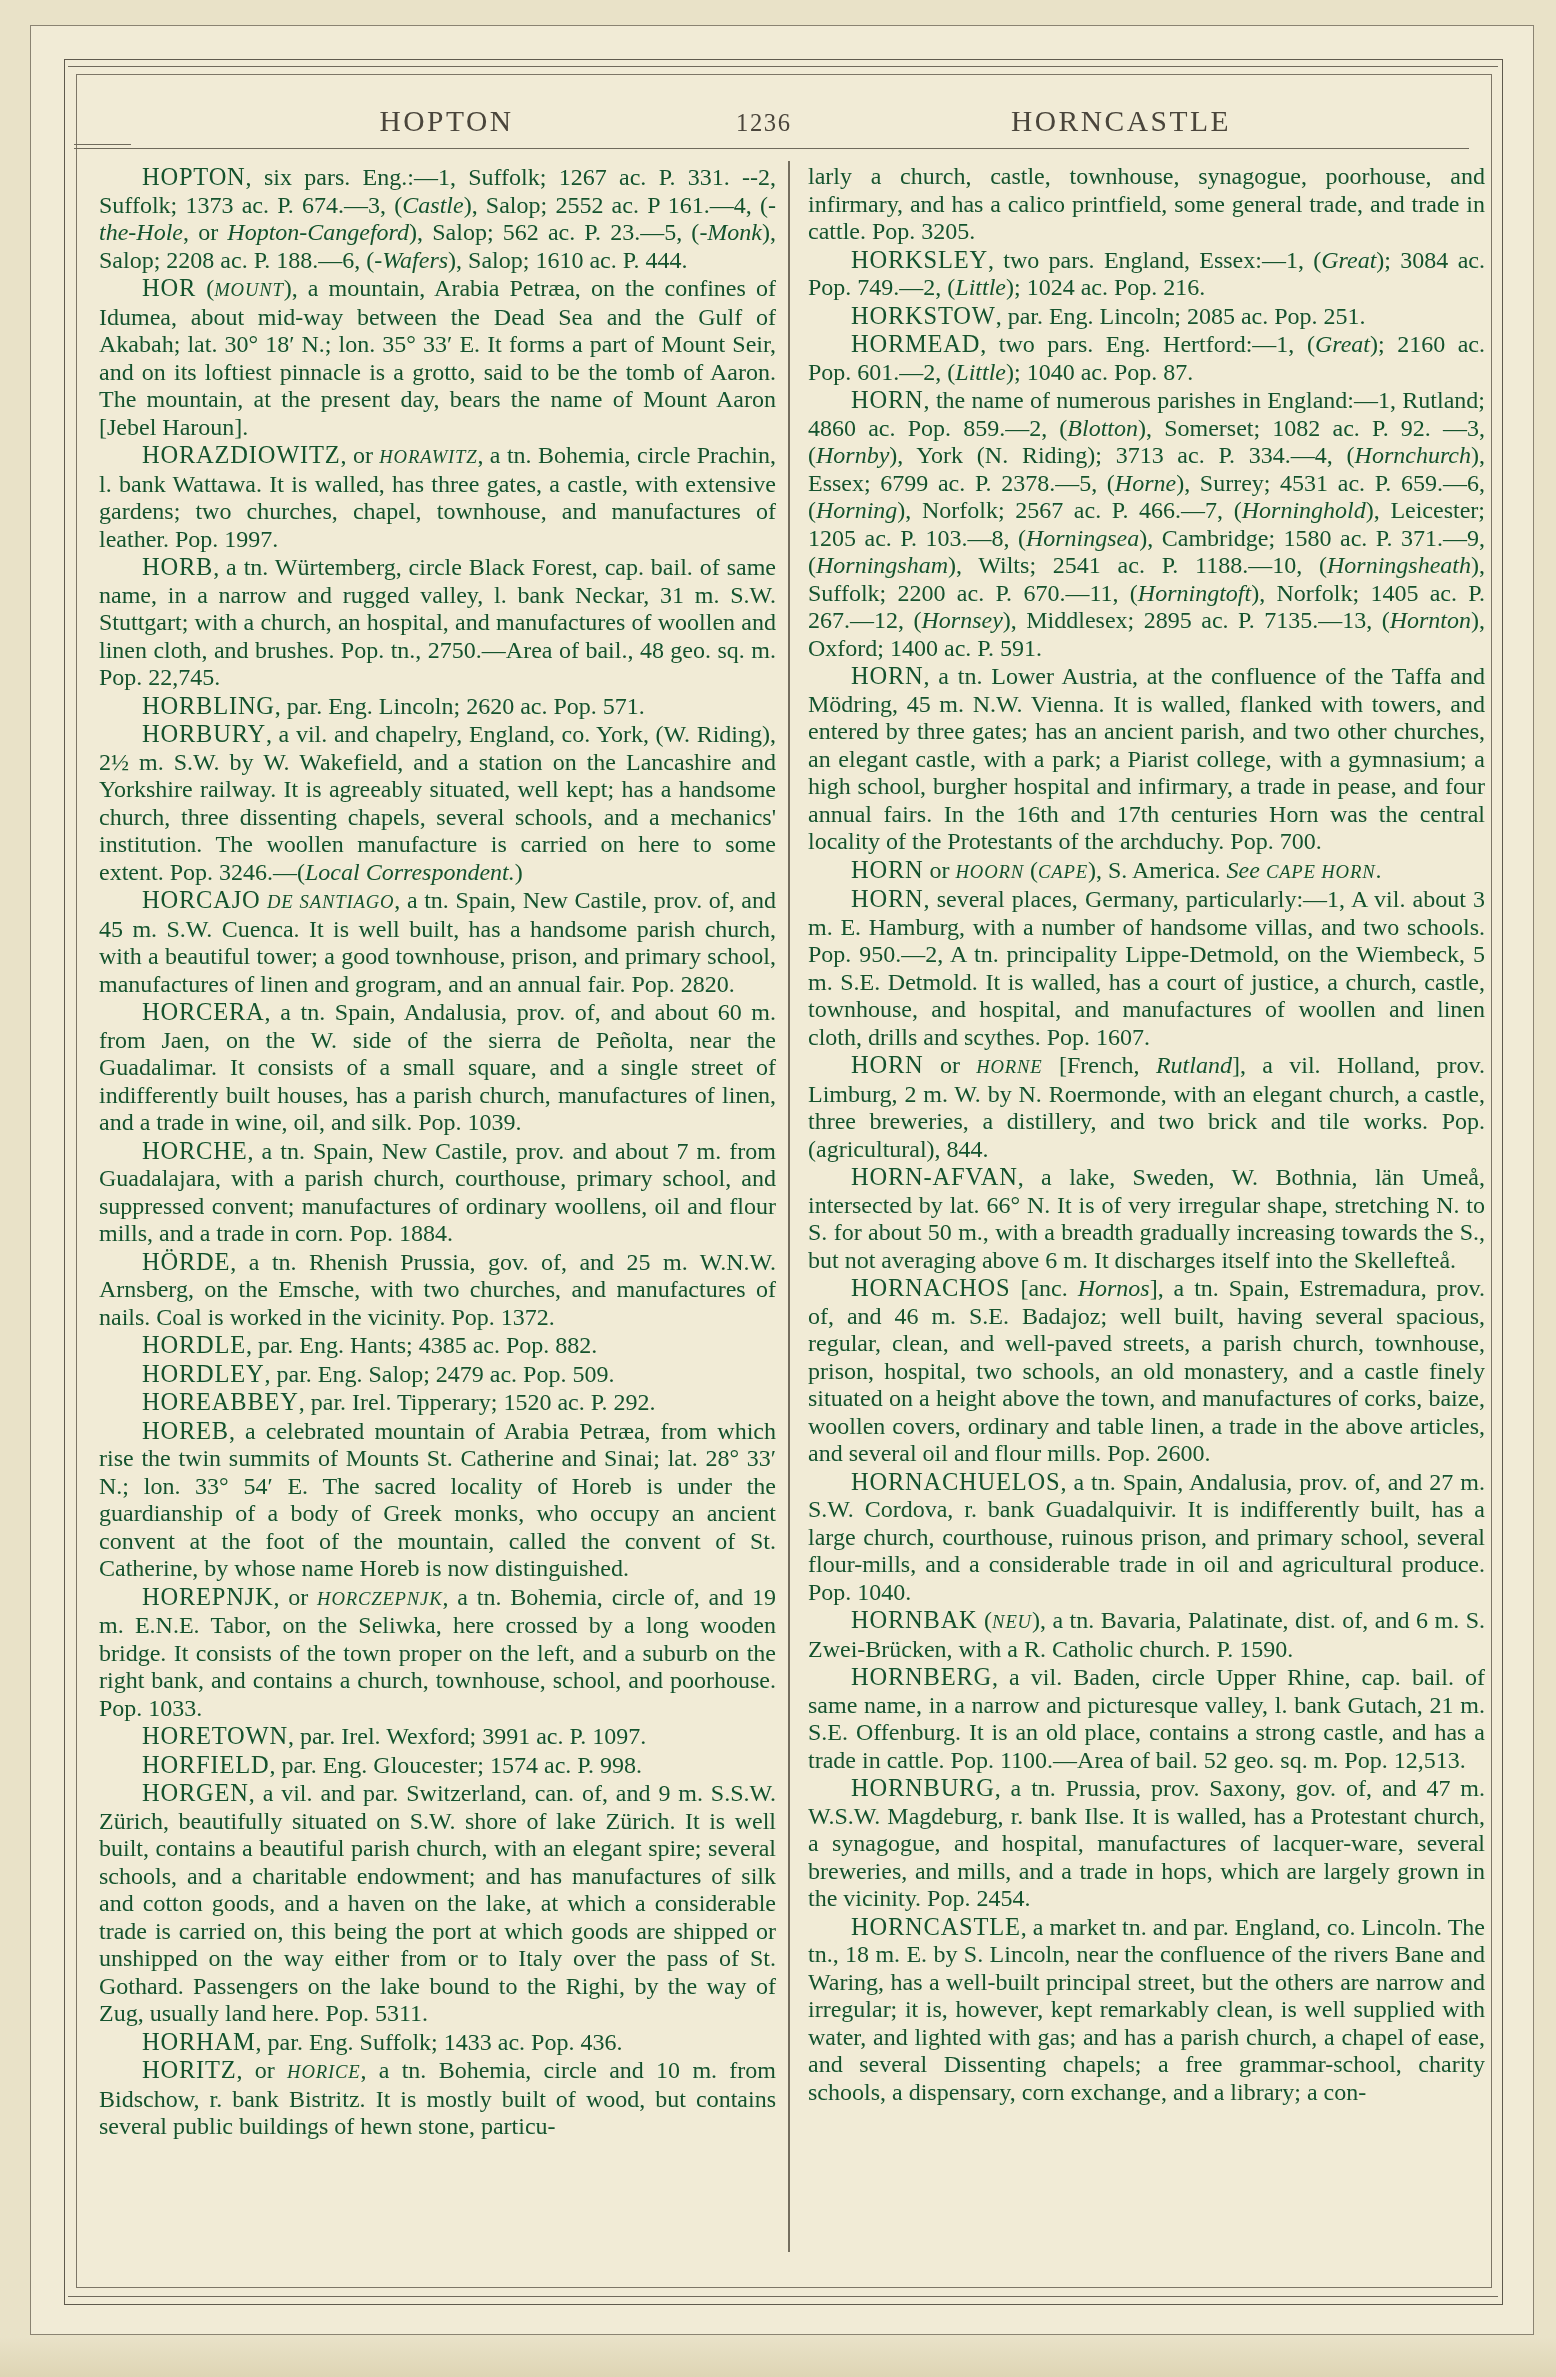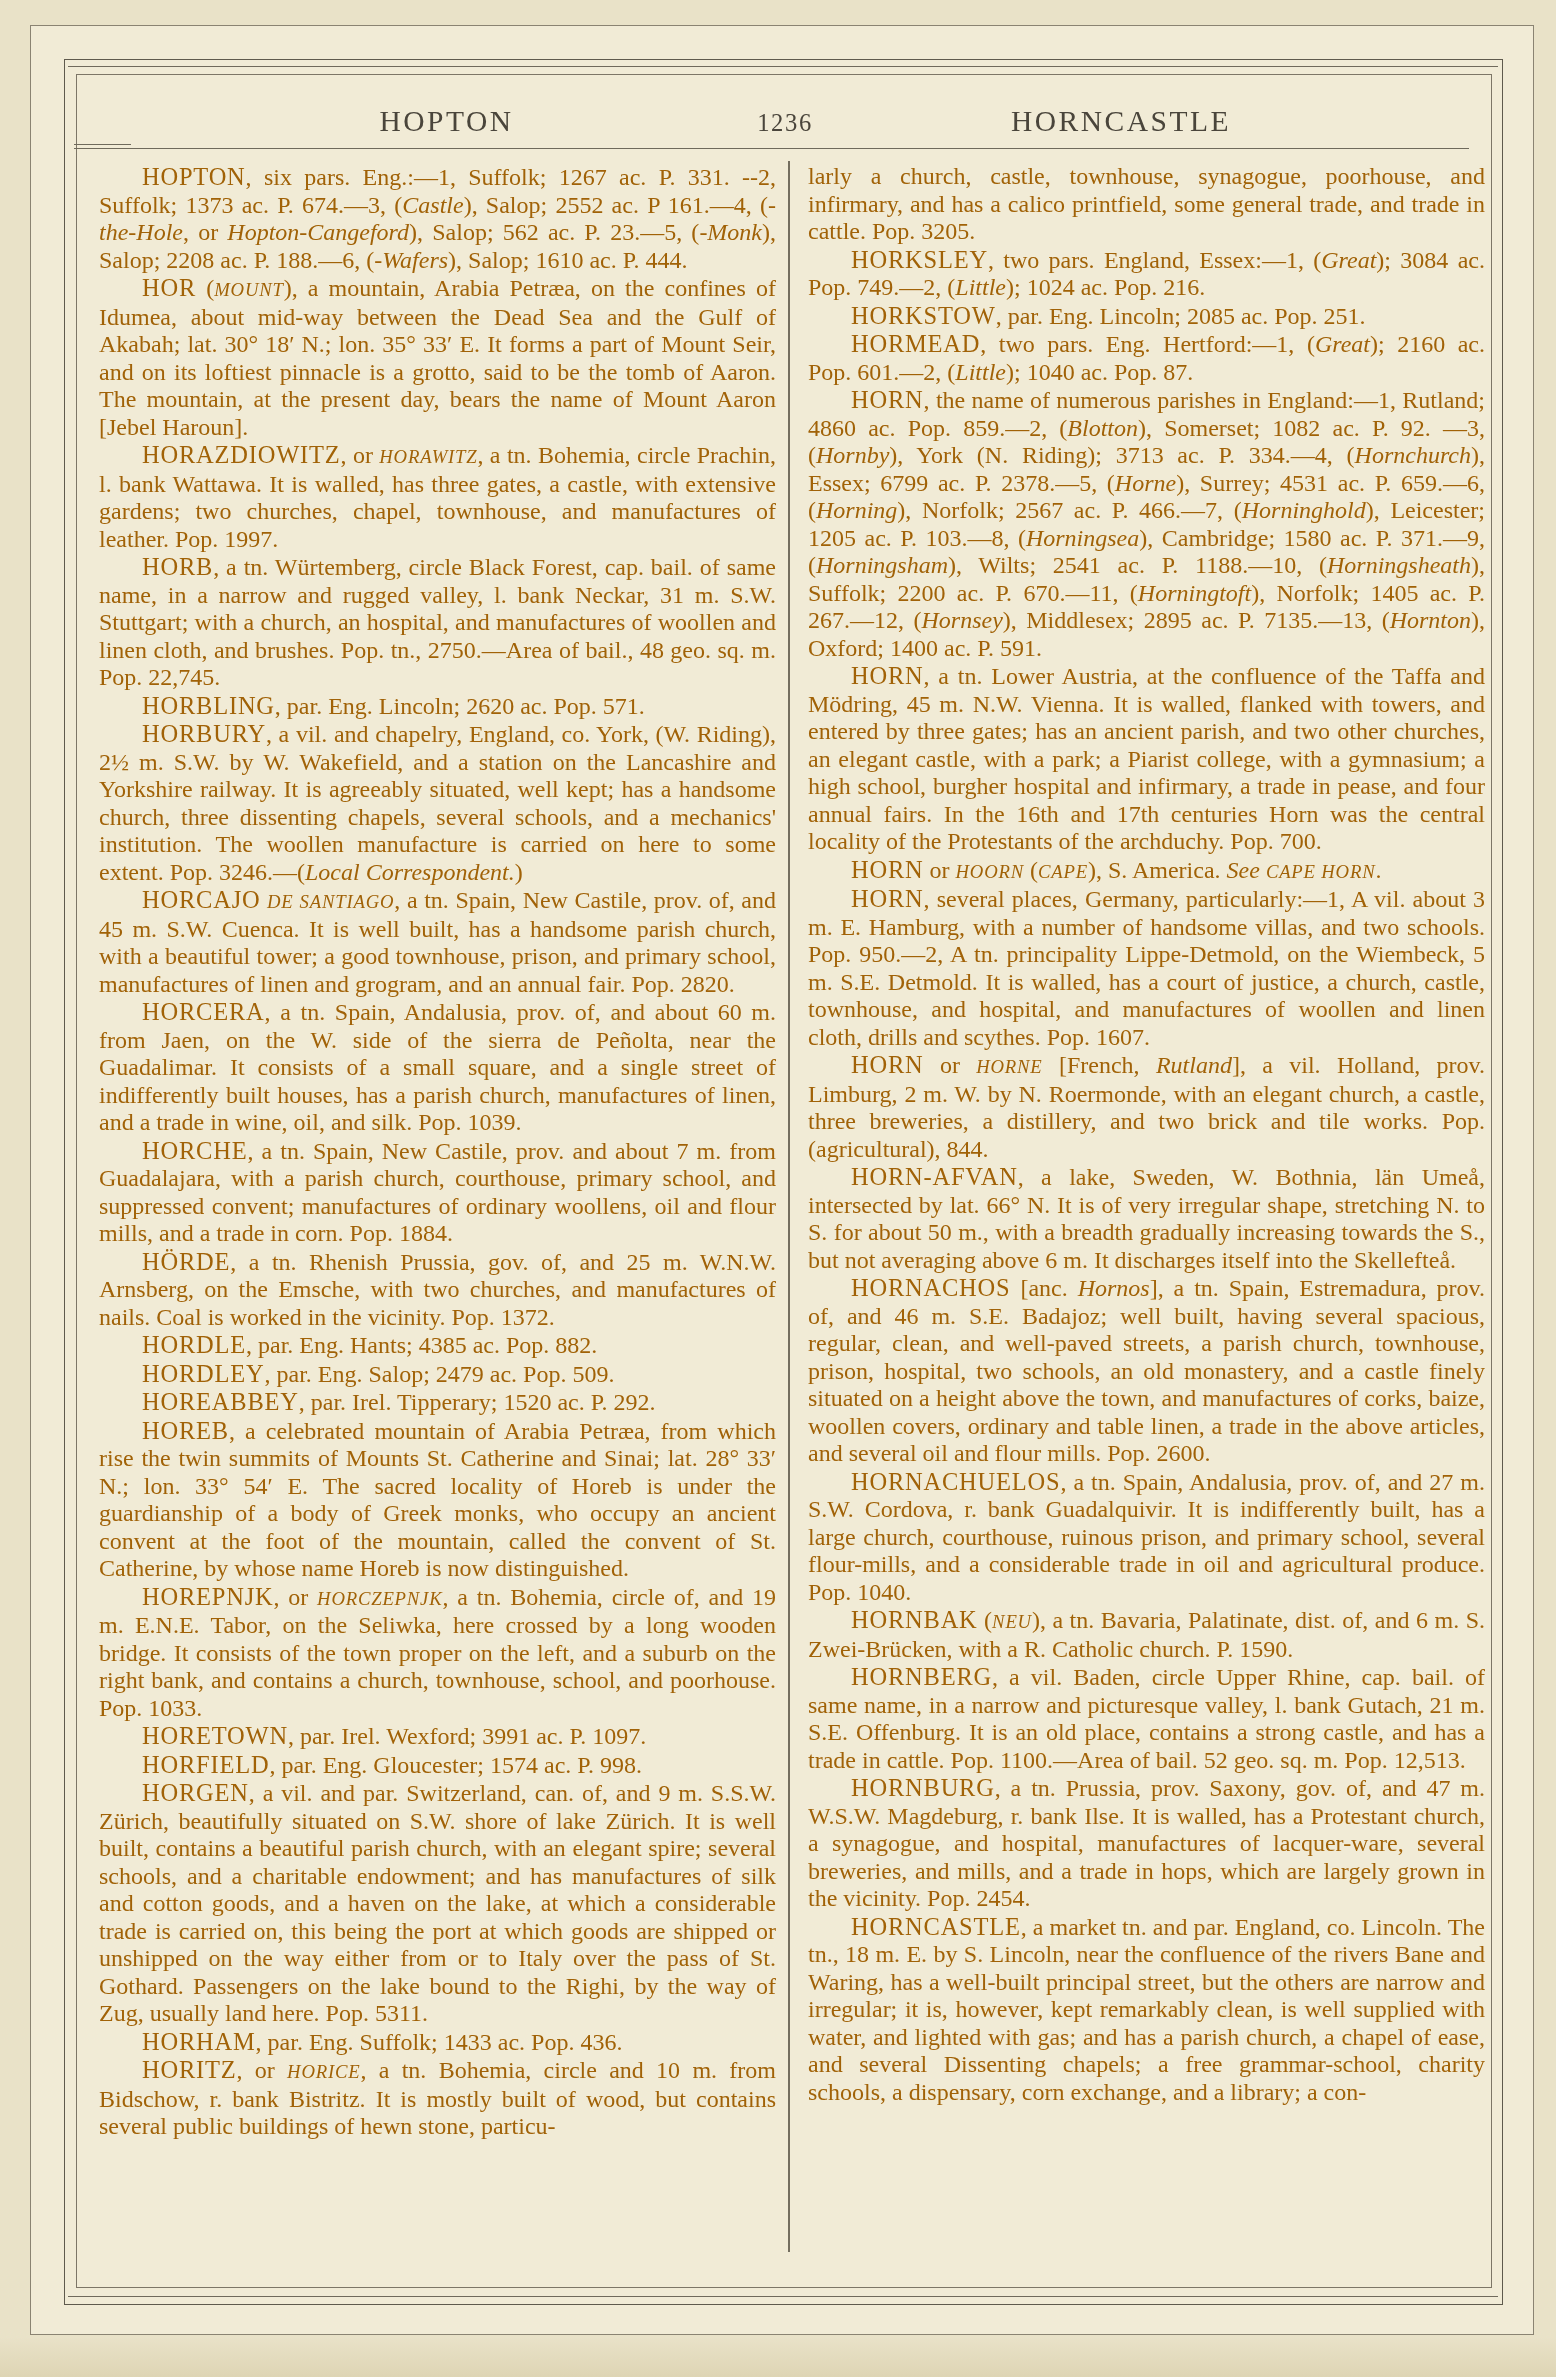--- a/index.html
+++ b/index.html
@@ -29,41 +29,41 @@
   .bottom-shade{
     position:absolute;left:0;top:2337px;width:1556px;height:40px;
     background:linear-gradient(#e9e2c8, #ded5b4);
   }
   
   .running-head{position:absolute;top:105px;left:0;width:1556px;height:41px;color:#4a453b;}
   .running-head .head-word{
     position:absolute;font-size:29.5px;letter-spacing:2.5px;text-align:center;
   }
   .running-head .head-num{
-    position:absolute;font-size:24.6px;letter-spacing:1.6px;text-align:center;top:4.1px;
+    position:absolute;font-size:24.6px;letter-spacing:1.6px;top:4.1px;
   }
   #hdr-left{left:344px;width:205px;}
   #hdr-center{left:736px;width:98px;}
   #hdr-right{left:998px;width:246px;}
   .head-rule{
     position:absolute;top:148px;left:74px;width:1395px;height:0;
     border-top:1.6px solid #6f6a5c;
   }
   .head-rule2{
     position:absolute;top:144px;left:74px;width:57px;height:0;
     border-top:1.6px solid #6f6a5c;
   }
   
   .col-divider{
     position:absolute;left:788px;top:161px;width:1.6px;height:2091px;
     background:#746e5f;
   }
   .col{
     position:absolute;top:163px;width:677px;
-    font-size:24px;line-height:27.5px;color:#a16207;
+    font-size:24px;line-height:27.5px;color:#14532d;
     text-align:justify;
   }
   #col-left{left:99px;}
   #col-right{left:808px;}
   .entry{margin:0;text-indent:43px;}
   .entry.cont{text-indent:0;}
   .hw{letter-spacing:0.8px;font-size:1.02em;}
   .sc{text-transform:uppercase;font-size:0.78em;letter-spacing:0.8px;font-style:italic;}
   .it{font-style:italic;}
 </style>

